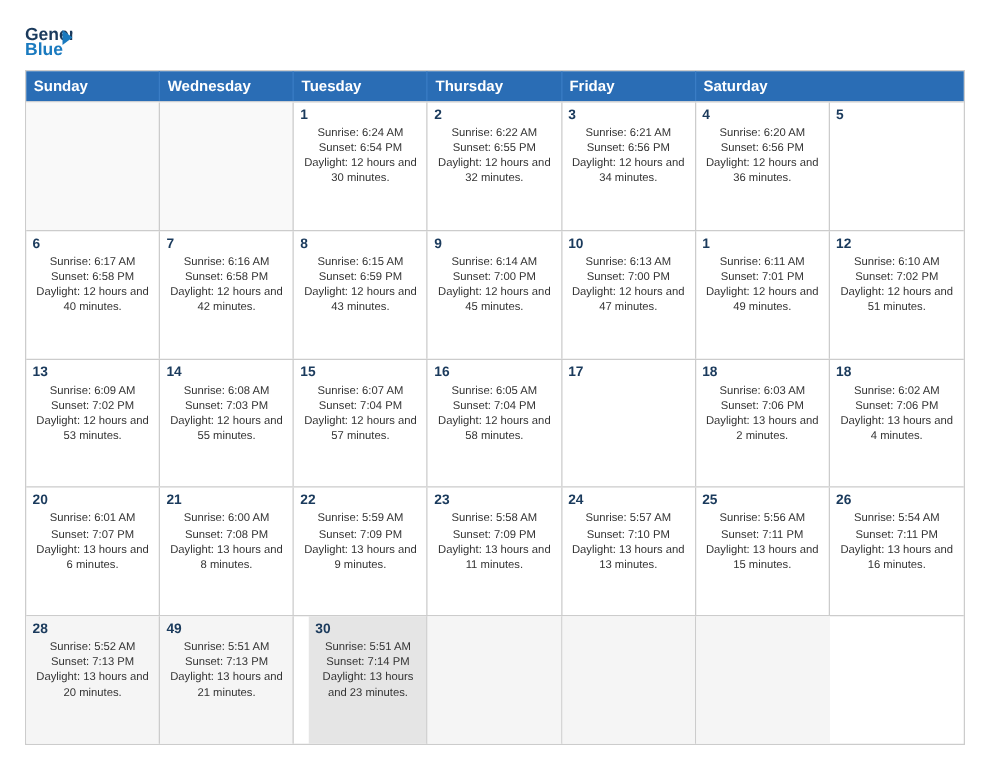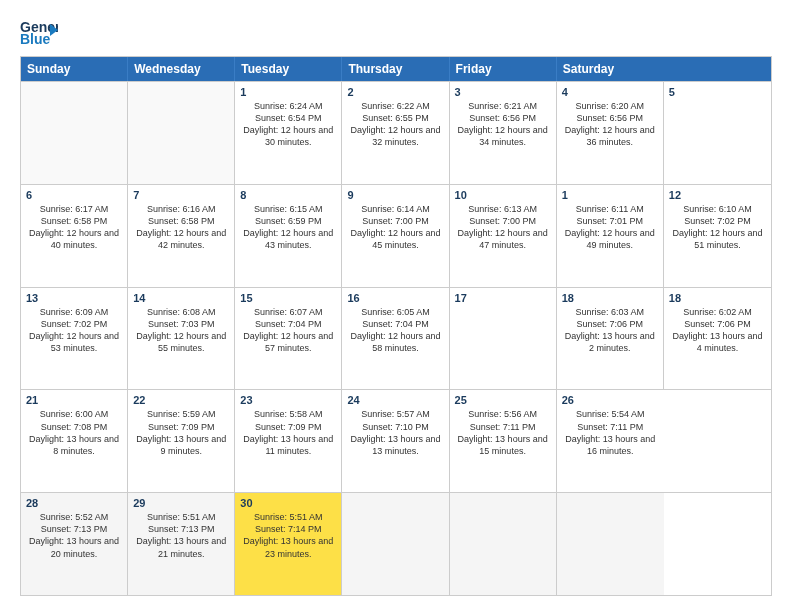--- a/index.html
+++ b/index.html
@@ -202,20 +202,24 @@
             <span class="day-num">18</span>
             <div class="cell-info">Sunrise: 6:03 AM<br>Sunset: 7:06 PM<br>Daylight: 13 hours and 2 minutes.</div>
           </div>
           <div class="cal-cell">
             <span class="day-num">18</span>
             <div class="cell-info">Sunrise: 6:02 AM<br>Sunset: 7:06 PM<br>Daylight: 13 hours and 4 minutes.</div>
           </div>
         </div>
         <div class="cal-row">
           <div class="cal-cell">
+            <span class="day-num">20</span>
+            <div class="cell-info">Sunrise: 6:01 AM<br>Sunset: 7:07 PM<br>Daylight: 13 hours and 6 minutes.</div>
+          </div>
+          <div class="cal-cell">
             <span class="day-num">21</span>
             <div class="cell-info">Sunrise: 6:00 AM<br>Sunset: 7:08 PM<br>Daylight: 13 hours and 8 minutes.</div>
           </div>
           <div class="cal-cell">
             <span class="day-num">22</span>
             <div class="cell-info">Sunrise: 5:59 AM<br>Sunset: 7:09 PM<br>Daylight: 13 hours and 9 minutes.</div>
           </div>
           <div class="cal-cell">
             <span class="day-num">23</span>
             <div class="cell-info">Sunrise: 5:58 AM<br>Sunset: 7:09 PM<br>Daylight: 13 hours and 11 minutes.</div>
@@ -232,24 +236,24 @@
             <span class="day-num">26</span>
             <div class="cell-info">Sunrise: 5:54 AM<br>Sunset: 7:11 PM<br>Daylight: 13 hours and 16 minutes.</div>
           </div>
         </div>
         <div class="cal-row">
           <div class="cal-cell" style="background: rgb(245, 245, 245);">
             <span class="day-num">28</span>
             <div class="cell-info">Sunrise: 5:52 AM<br>Sunset: 7:13 PM<br>Daylight: 13 hours and 20 minutes.</div>
           </div>
           <div class="cal-cell" style="background: rgb(245, 245, 245);">
-            <span class="day-num">29</span>
+            <span class="day-num">49</span>
             <div class="cell-info">Sunrise: 5:51 AM<br>Sunset: 7:13 PM<br>Daylight: 13 hours and 21 minutes.</div>
           </div>
-          <div class="cal-cell" style="background: #fde047;">
+          <div class="cal-cell" style="background: #e5e5e5; margin-left: 12px;">
             <span class="day-num">30</span>
             <div class="cell-info">Sunrise: 5:51 AM<br>Sunset: 7:14 PM<br>Daylight: 13 hours and 23 minutes.</div>
           </div>
           <div class="cal-cell empty" style="background: rgb(245, 245, 245);"></div>
           <div class="cal-cell empty" style="background: rgb(245, 245, 245);"></div>
           <div class="cal-cell empty" style="background: rgb(245, 245, 245);"></div>
         </div>
       </div>
   </div>
 </div>

